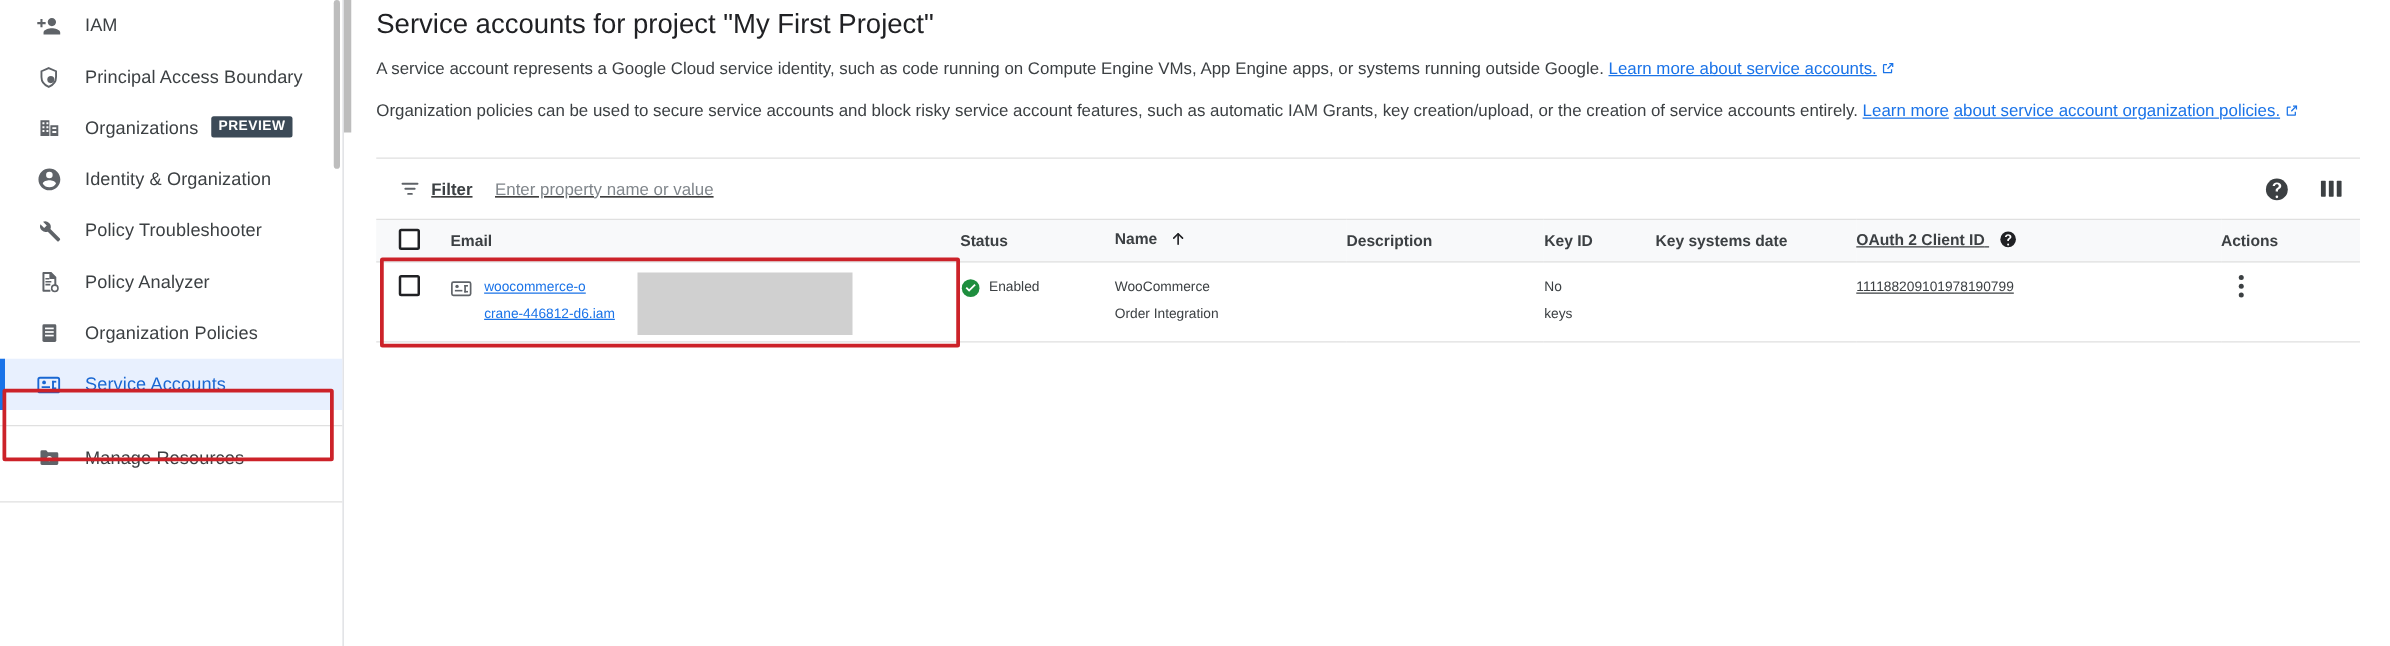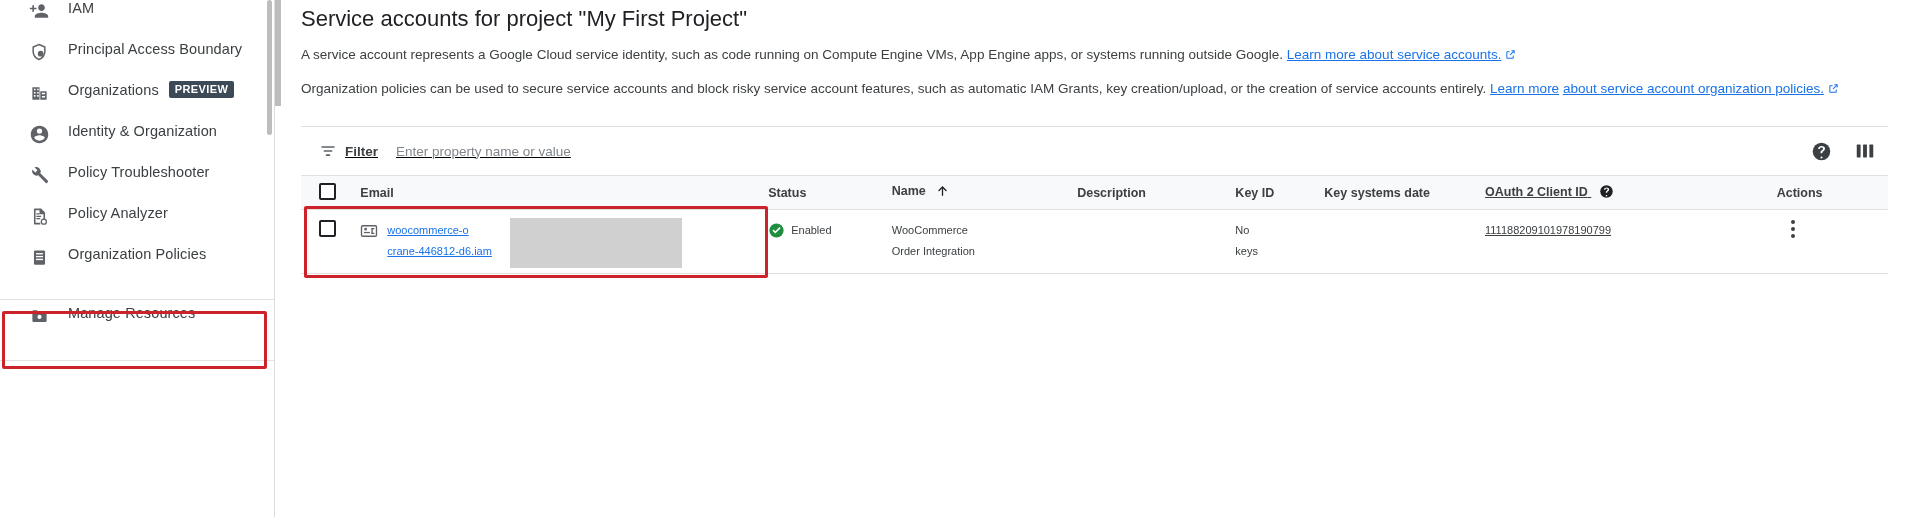--- a/index.html
+++ b/index.html
@@ -26,21 +26,21 @@
     background: #ffffff;
     border-right: 1px solid #dadce0;
     overflow: hidden;
   }
   .nav-list {
     padding-top: 0;
   }
   .nav-item {
     position: relative;
     display: flex;
-    align-items: flex-start;
+    align-items: center;
     height: 41px;
     padding-left: 28px;
     cursor: pointer;
     color: #3c4043;
     font-size: 14.5px;
     white-space: nowrap;
   }
   .nav-item .nav-icon {
     width: 22px; height: 22px;
     min-width: 22px;
@@ -387,20 +387,33 @@
           <svg width="19" height="19" viewBox="0 0 24 24" fill="currentColor">
             <rect x="5" y="3" width="14" height="18" rx="1.5"></rect>
             <rect x="7.6" y="6.4" width="8.8" height="1.7" fill="#fff"></rect>
             <rect x="7.6" y="10" width="8.8" height="1.7" fill="#fff"></rect>
             <rect x="7.6" y="13.6" width="8.8" height="1.7" fill="#fff"></rect>
           </svg>
         </span>
         <span class="nav-label">Organization Policies</span>
       </div>
 
+      <div class="nav-item active">
+        <span class="nav-icon">
+          <svg width="20" height="20" viewBox="0 0 24 24" fill="currentColor">
+            <rect x="2" y="5" width="20" height="14" rx="1.6" fill="none" stroke="currentColor" stroke-width="1.8"></rect>
+            <circle cx="7.5" cy="9.5" r="1.8"></circle>
+            <rect x="5.2" y="13.2" width="8" height="1.7"></rect>
+            <rect x="15.2" y="8" width="1.8" height="8"></rect>
+            <rect x="15.2" y="8" width="4" height="1.7"></rect>
+            <rect x="15.2" y="14.3" width="4" height="1.7"></rect>
+          </svg>
+        </span>
+        <span class="nav-label">Service Accounts</span>
+      </div>
 
       <div class="nav-sep"></div>
 
       <div class="nav-item" style="margin-top:5px;">
         <span class="nav-icon">
           <svg width="19" height="19" viewBox="0 0 24 24" fill="currentColor">
             <path d="M3 5.5A1.5 1.5 0 014.5 4h4.3l1.7 2H19.5A1.5 1.5 0 0121 7.5v10A1.5 1.5 0 0119.5 19h-15A1.5 1.5 0 013 17.5v-12z"></path>
             <circle cx="12" cy="12.5" r="2.6" fill="#fff"></circle>
           </svg>
         </span>

